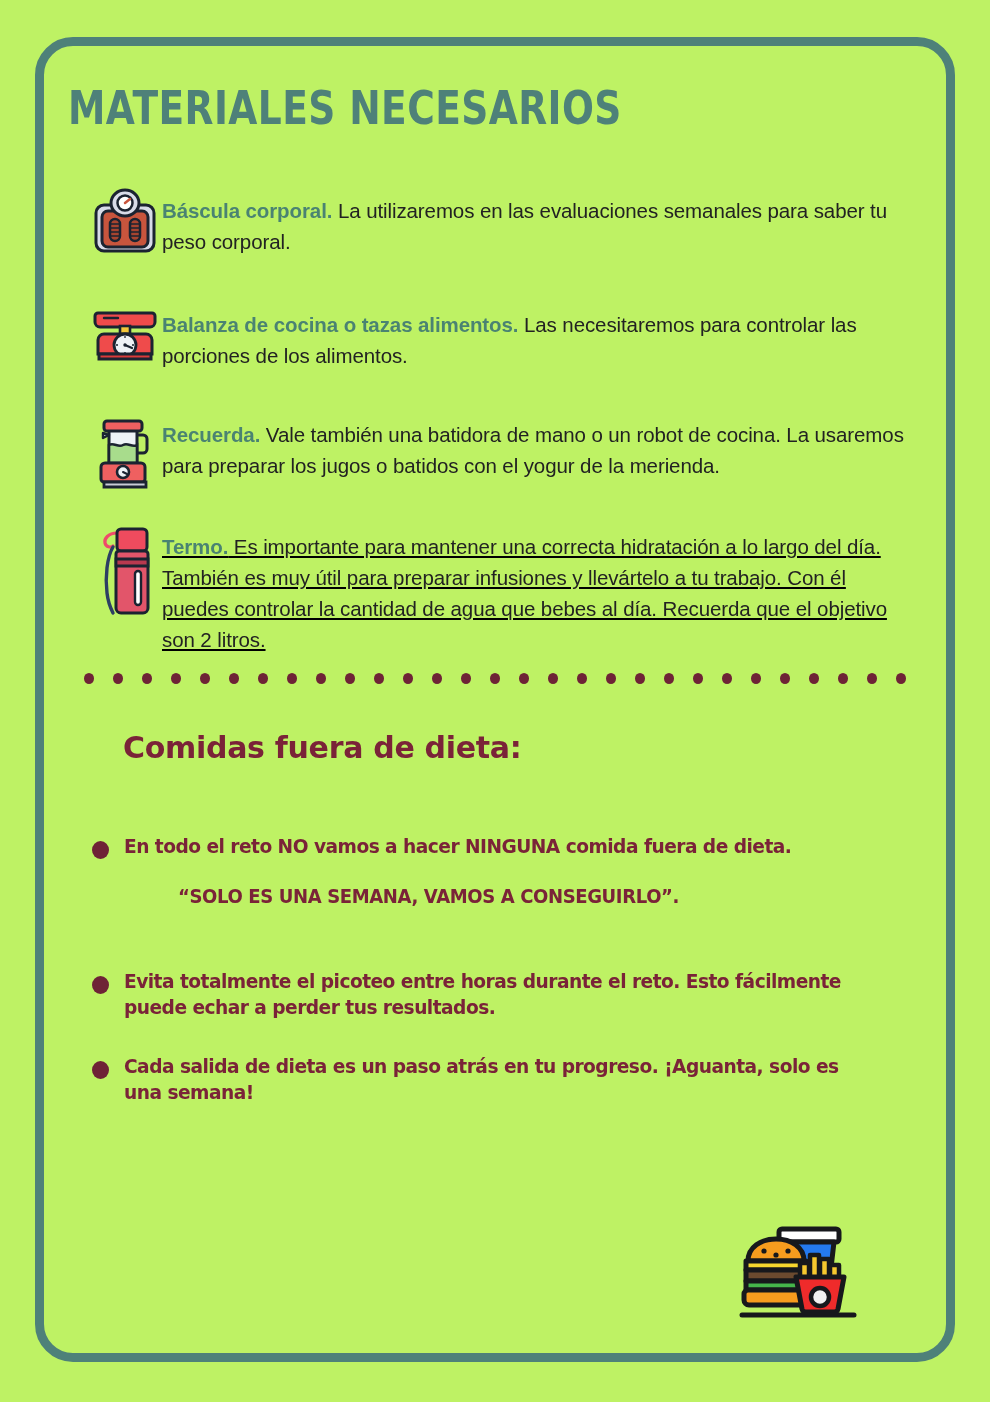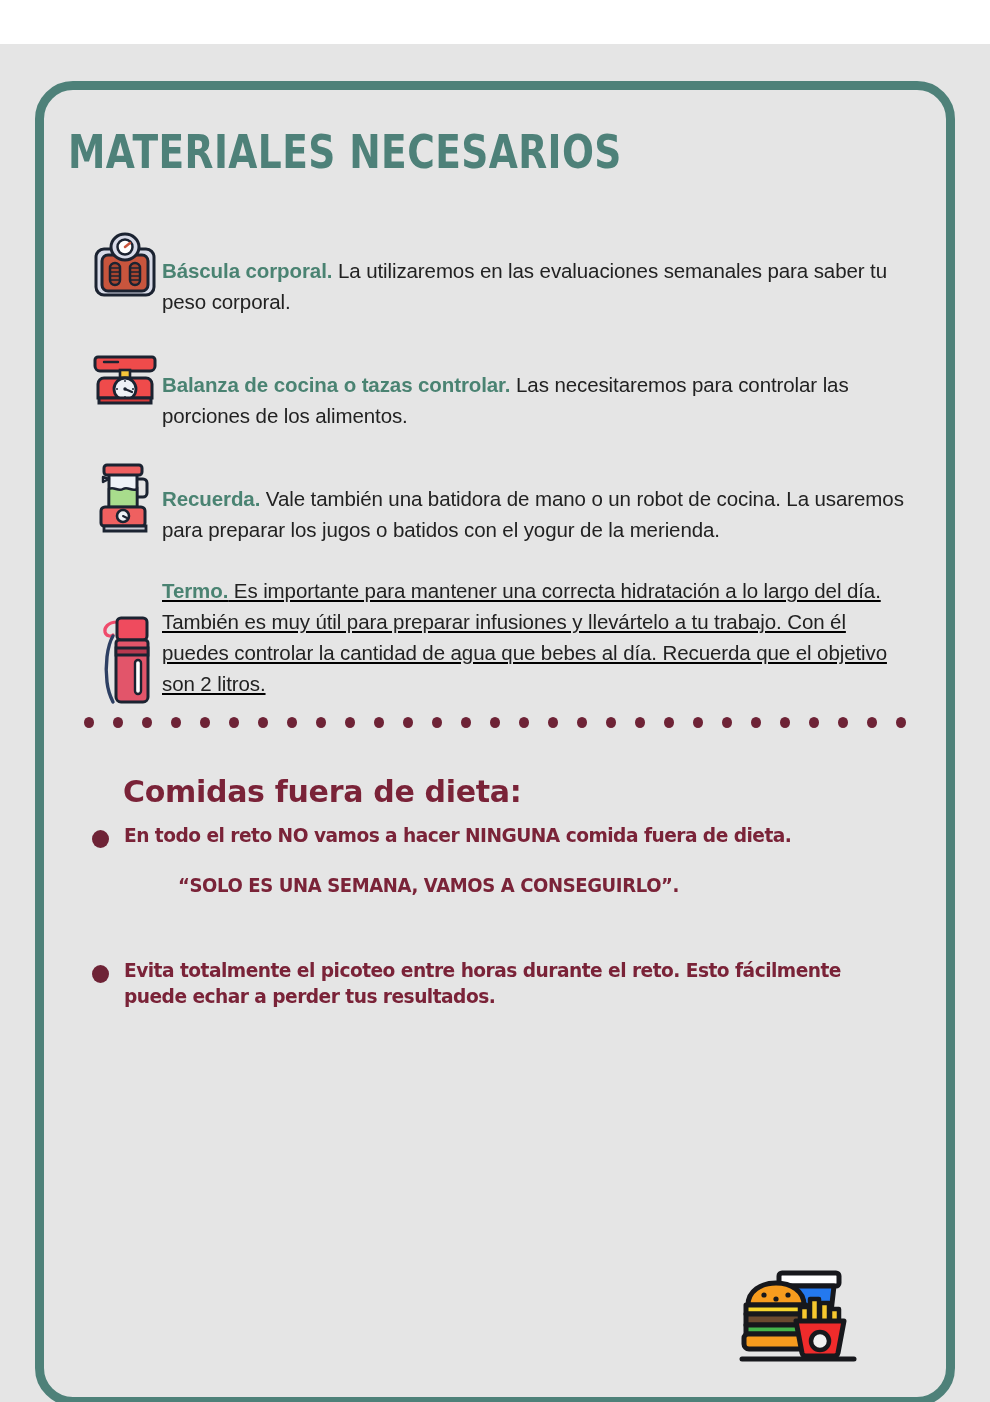--- a/index.html
+++ b/index.html
@@ -12,22 +12,21 @@
     height: 1402px;
     position: relative;
     font-family: "Liberation Sans", sans-serif;
     overflow: hidden;
   }
 
   
   #page {
     position: absolute;
     inset: 0;
-    background: #e5e5e5;
-    margin-top: 44px;
+    background: #bef264;
   }
   #card-border {
     position: absolute;
     left: 35px;
     top: 37px;
     width: 920px;
     height: 1325px;
     box-sizing: border-box;
     border: 9px solid #4e8179;
     border-radius: 38px;
@@ -52,21 +51,21 @@
 
   
   #materials {
     position: absolute;
     left: 88px;
     top: 185px;
     width: 820px;
   }
   .material-row {
     display: flex;
-    align-items: flex-end;
+    align-items: flex-start;
     margin-bottom: 22px;
   }
   .material-icon {
     width: 74px;
     min-width: 74px;
     height: 88px;
     display: flex;
     align-items: flex-start;
     justify-content: center;
     padding-top: 2px;
@@ -123,21 +122,21 @@
     font-family: "DejaVu Sans", sans-serif;
     font-size: 30px;
     font-weight: bold;
     color: #7a2338;
     letter-spacing: -0.3px;
   }
 
   #diet-block {
     position: absolute;
     left: 88px;
-    top: 779px;
+    top: 834px;
     width: 818px;
   }
 
   .bullet-row {
     position: relative;
     padding-left: 36px;
     margin-bottom: 0;
   }
   .bullet-dot {
     position: absolute;
@@ -238,21 +237,21 @@
           <circle cx="33" cy="44" r="11" fill="#eef1f6" stroke="#1b2331" stroke-width="2.8"></circle>
           <path d="M33 44 l7 3" stroke="#1b2331" stroke-width="2.2" stroke-linecap="round"></path>
           <circle cx="33" cy="44" r="1.7" fill="#1b2331"></circle>
           <g stroke="#1b2331" stroke-width="1.3">
             <path d="M33 35 v2 M42 44 h-2 M33 53 v-2 M24 44 h2"></path>
           </g>
           <path d="M7 53 h52 v5 h-52 z" fill="#d93b3b" stroke="#1b2331" stroke-width="3"></path>
         </svg>
       </div>
       <div class="material-text">
-        <span class="lead">Balanza de cocina o tazas controlar.</span><span>  Las necesitaremos para controlar las porciones de los alimentos.</span>
+        <span class="lead">Balanza de cocina o tazas alimentos.</span><span>  Las necesitaremos para controlar las porciones de los alimentos.</span>
       </div>
     </div>
 
     <div class="material-row" id="row-licuadora">
       <div class="material-icon">
         <svg width="60" height="76" viewBox="0 0 60 76">
           <path d="M14 14 h28 v34 h-28 z" fill="#eef3f7" stroke="#1b2331" stroke-width="3"></path>
           <path d="M14 30 c5 -3 9 3 14 0 c5 -3 9 3 14 0 v18 h-28 z" fill="#a8dc8c" stroke="#1b2331" stroke-width="2.6"></path>
           <path d="M12 6 h32 a3 3 0 0 1 3 3 v4 a3 3 0 0 1 -3 3 h-32 a3 3 0 0 1 -3 -3 v-4 a3 3 0 0 1 3 -3 z" fill="#ef6060" stroke="#1b2331" stroke-width="3"></path>
           <path d="M8 18 l6 2 l-6 3 z" fill="#d8dbe8" stroke="#1b2331" stroke-width="2.4" stroke-linejoin="round"></path>
@@ -327,20 +326,24 @@
       <div class="bullet-text">En todo el reto NO vamos a hacer NINGUNA comida fuera de dieta.</div>
       <div id="quote-line">“SOLO ES UNA SEMANA, VAMOS A CONSEGUIRLO”.</div>
     </div>
 
     <div class="bullet-row" id="bullet-2">
       <span class="bullet-dot"></span>
       <div class="bullet-text">Evita totalmente el picoteo entre horas durante el reto. Esto fácilmente puede echar a perder tus resultados.</div>
     </div>
 
 
+    <div class="bullet-row" id="bullet-3">
+      <span class="bullet-dot"></span>
+      <div class="bullet-text">Cada salida de dieta es un paso atrás en tu progreso. ¡Aguanta, solo es una semana!</div>
+    </div>
 
   </div>
 
   <div id="fastfood">
     <svg width="140" height="120" viewBox="0 0 140 120">
 
       <path d="M46 24 h54 a3 3 0 0 1 3 3 v7 a3 3 0 0 1 -3 3 h-54 a3 3 0 0 1 -3 -3 v-7 a3 3 0 0 1 3 -3 z" fill="#ffffff" stroke="#17181c" stroke-width="5"></path>
       <path d="M48 37 h50 l-6 52 h-38 z" fill="#2479ef" stroke="#17181c" stroke-width="5" stroke-linejoin="round"></path>
 
       <path d="M12 56 c0 -14 13 -22 28 -22 c15 0 28 8 28 22 z" fill="#f79c1e" stroke="#17181c" stroke-width="5" stroke-linejoin="round"></path>

